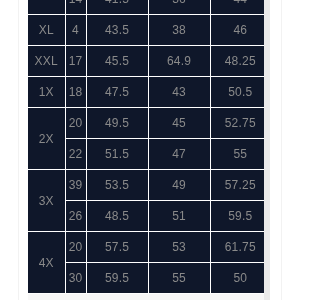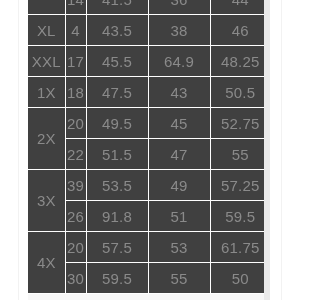--- a/index.html
+++ b/index.html
@@ -84,23 +84,23 @@
   table.size-chart col.c-num   { width: 21px; }
   table.size-chart col.c-bust  { width: 62px; }
   table.size-chart col.c-waist { width: 62px; }
   table.size-chart col.c-hip   { width: 60px; }
 
   table.size-chart td {
     height: 30px;
     padding: 0;
     text-align: center;
     vertical-align: middle;
-    font-size: 15px;
+    font-size: 12px;
     color: #8a8a8a;
-    background: #404040;
+    background: #0f172a;
     border-right: 1px solid #ffffff;
     border-bottom: 1px solid #ffffff;
     letter-spacing: 0.2px;
     white-space: nowrap;
   }
 
   table.size-chart td.size-cell {
     border-right: 1px solid #ffffff;
   }
 
@@ -169,21 +169,21 @@
           </tr>
           <tr>
             <td class="size-cell" rowspan="2">3X</td>
             <td>39</td>
             <td>53.5</td>
             <td>49</td>
             <td>57.25</td>
           </tr>
           <tr>
             <td>26</td>
-            <td>91.8</td>
+            <td>48.5</td>
             <td>51</td>
             <td>59.5</td>
           </tr>
           <tr>
             <td class="size-cell" rowspan="2">4X</td>
             <td>20</td>
             <td>57.5</td>
             <td>53</td>
             <td>61.75</td>
           </tr>

